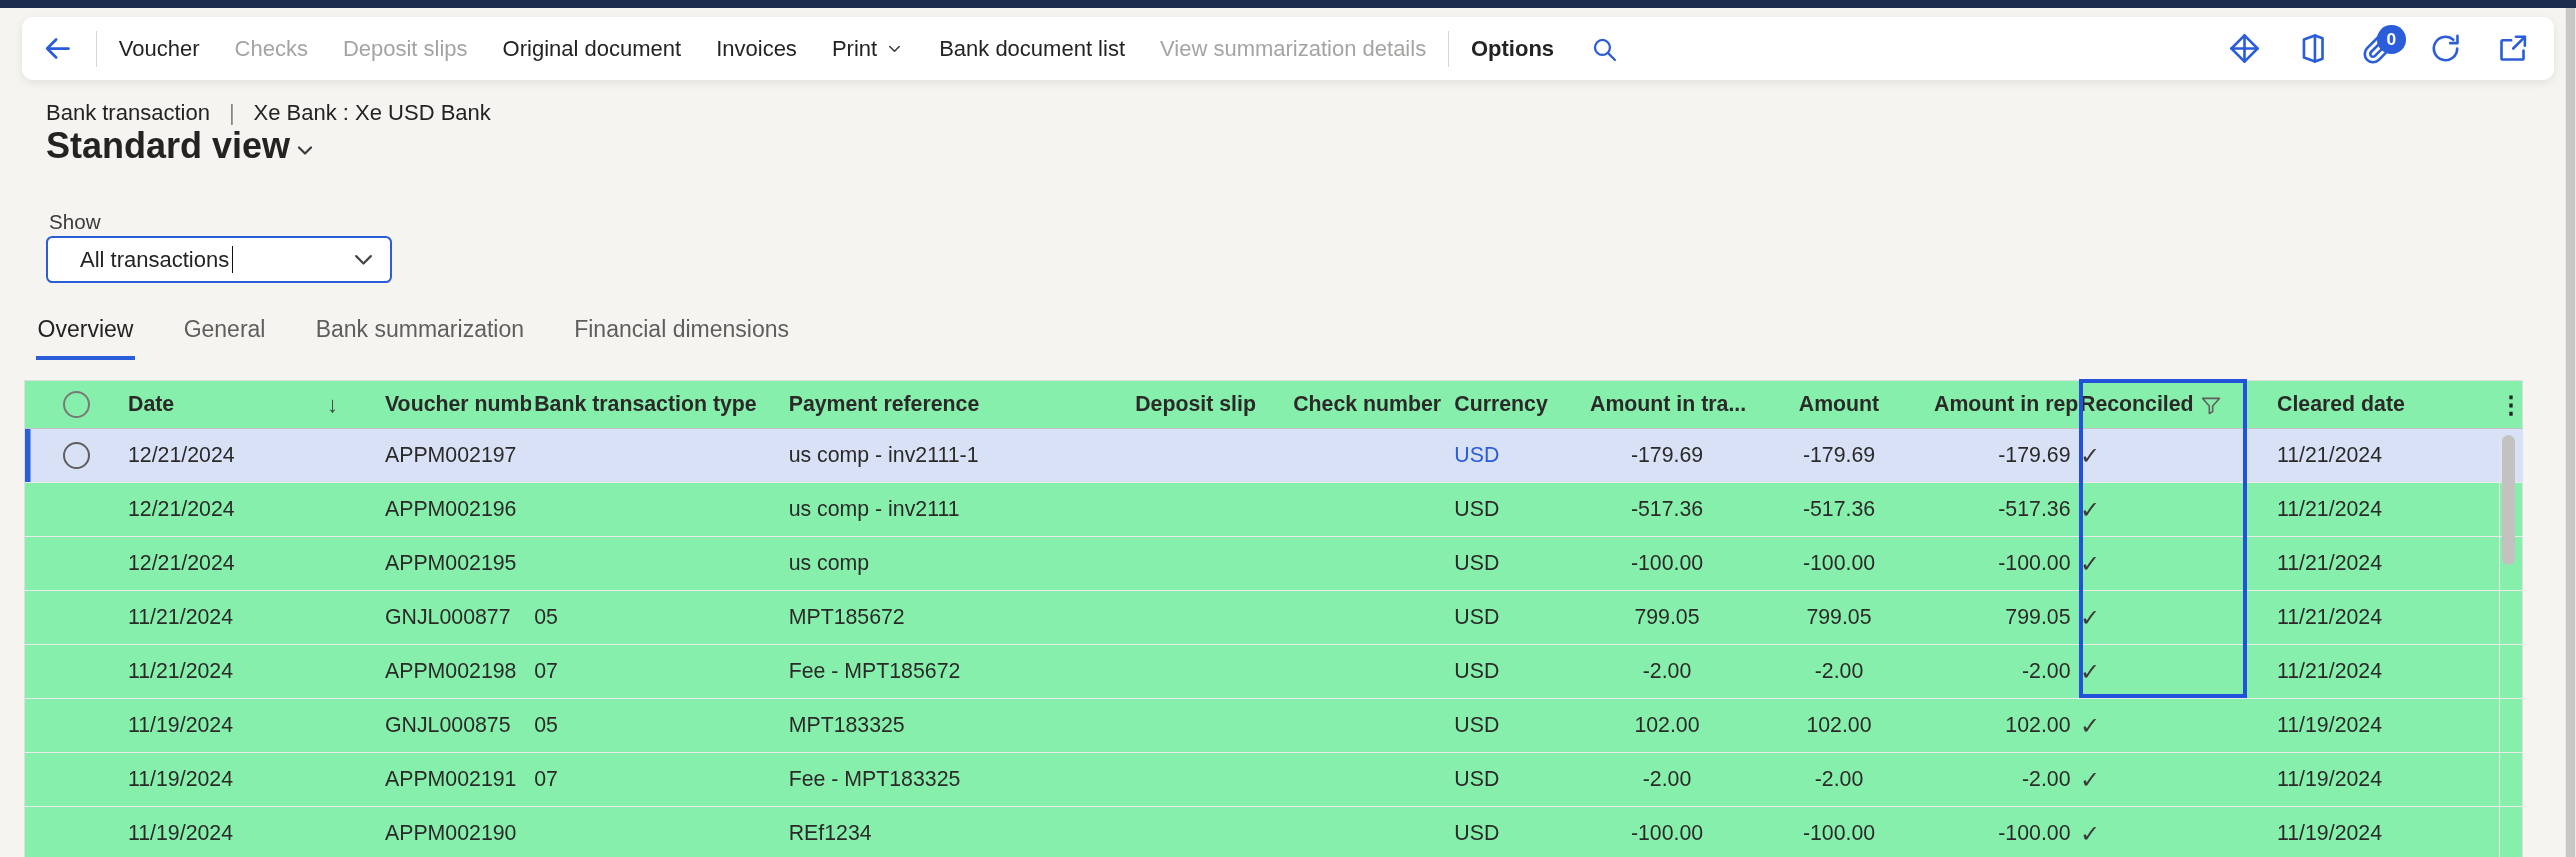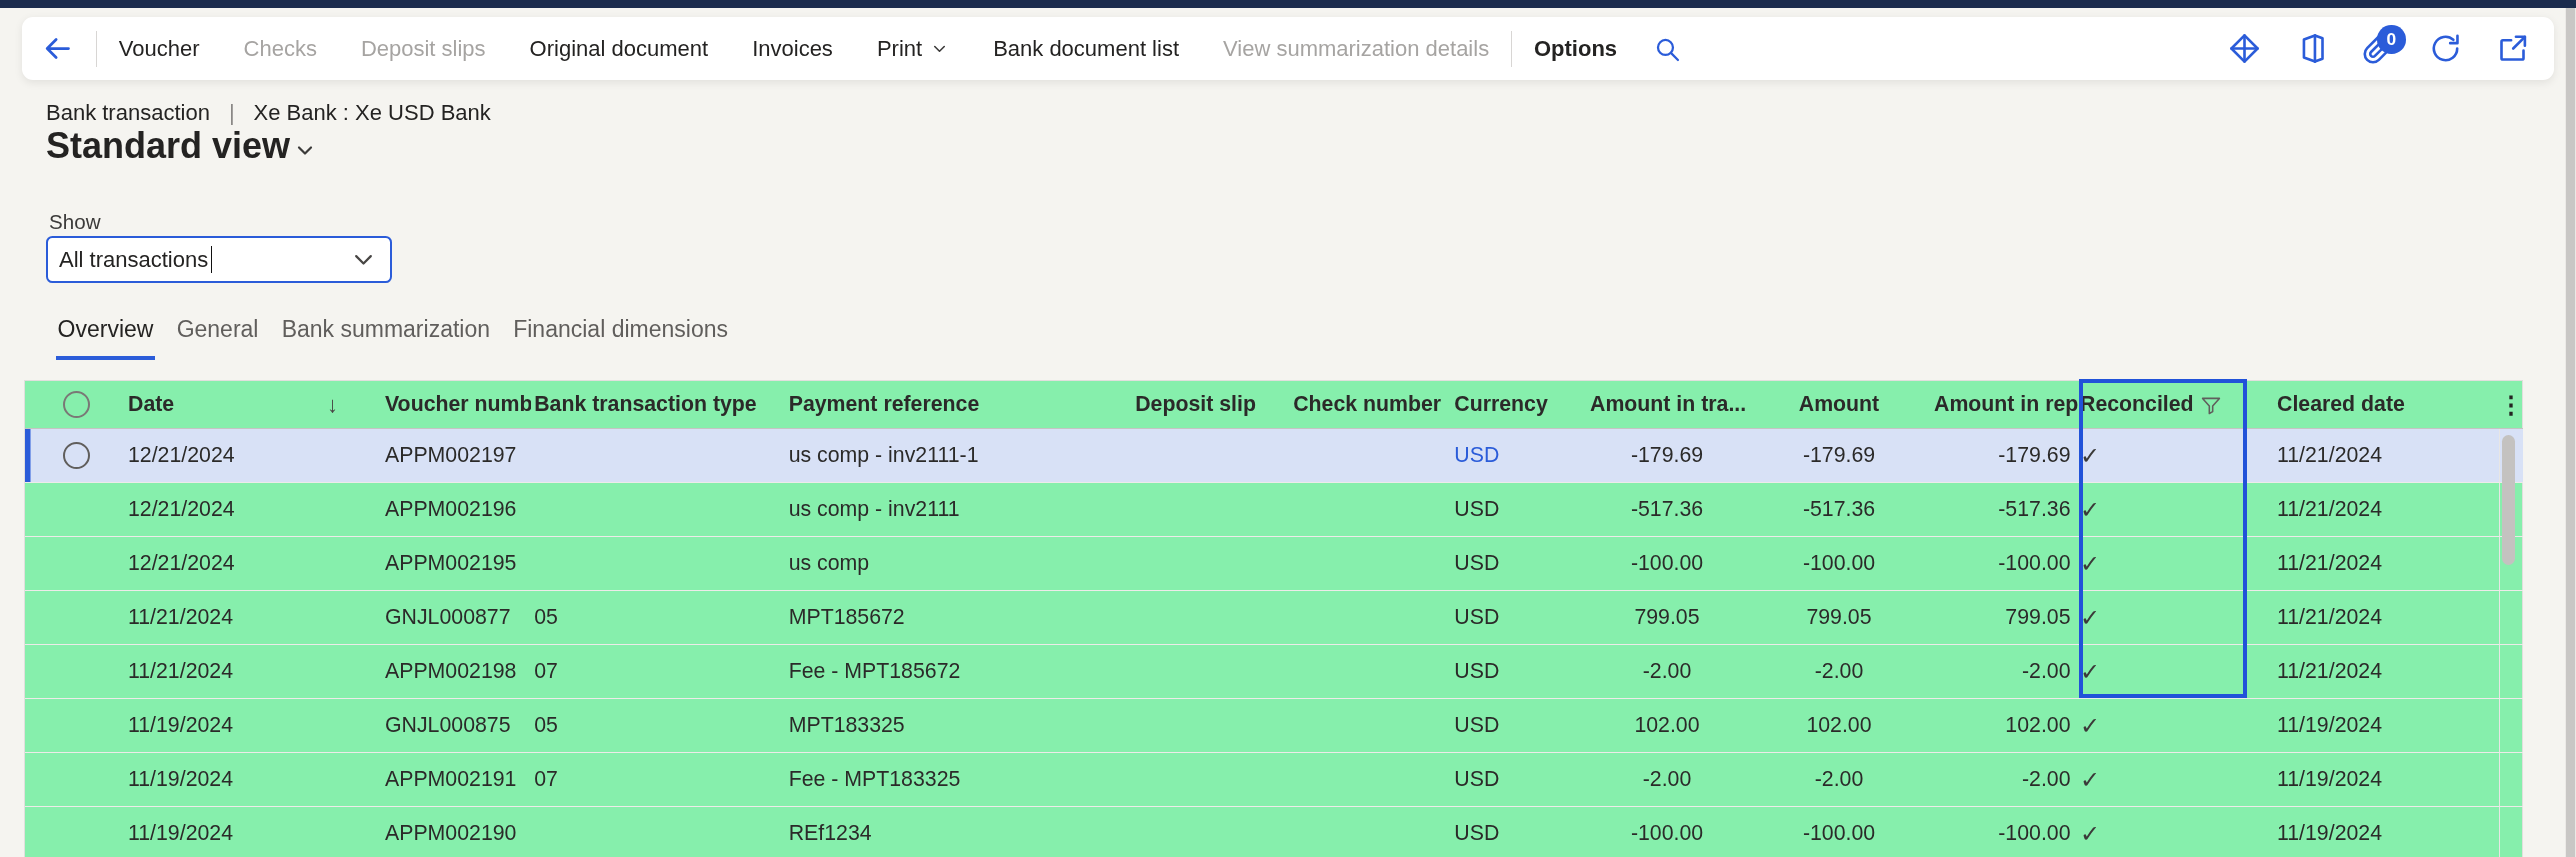--- a/index.html
+++ b/index.html
@@ -10,45 +10,45 @@
   
   .topbar{position:absolute;left:0;top:0;width:2576px;height:8px;background:#1b2b4d}
   
   .toolbar{
     position:absolute;left:22px;top:17.4px;width:2532px;height:63px;background:#fff;
     border-radius:11px;box-shadow:0 2.4px 8px rgba(0,0,0,.08);
     display:flex;align-items:center;padding:0 24px 0 19px;box-sizing:border-box;
   }
   .tb-btn{background:none;border:none;cursor:pointer;padding:0;display:flex;align-items:center}
   .tb-divider{width:0.8px;height:36px;background:#d8d6d4;margin:0 22px;flex:0 0 auto}
-  .tb-items{display:flex;align-items:flex-start;gap:44px}
+  .tb-items{display:flex;align-items:flex-start;gap:35px}
   .tb-item{background:none;border:none;font-family:inherit;font-size:22px;color:#242322;cursor:pointer;
     display:flex;align-items:center;gap:8px;white-space:nowrap;padding:0}
   .tb-item.disabled{color:#a6a4a2;cursor:default}
   .tb-item.options{font-weight:700;margin-right:36px}
   .chev{stroke:#3b3a39;fill:none;stroke-width:2;stroke-linecap:round;stroke-linejoin:round}
   .blue-ic{stroke:#2b5cd9;fill:none;stroke-width:1.9;stroke-linecap:round;stroke-linejoin:round}
   .tb-right{margin-left:auto;display:flex;align-items:center;gap:32px}
   .icon-btn{position:relative;background:none;border:none;cursor:pointer;padding:0;display:flex;align-items:center;justify-content:center;width:35px;height:35px}
   .badge{position:absolute;top:-6.3px;right:-9.5px;min-width:28.5px;height:28.5px;border-radius:14.2px;
     background:#2b5cd9;color:#fff;font-size:17.4px;font-weight:700;display:flex;align-items:center;justify-content:center}
   
   .breadcrumb{position:absolute;left:46px;top:100px;font-size:22px;display:flex;gap:19px;align-items:center;color:#242322}
   .breadcrumb .sep{color:#8a8886}
   .page-title{position:absolute;left:46px;top:125px;font-size:36px;font-weight:600;color:#242322;
     display:flex;align-items:flex-end;gap:3px}
   
   .show-label{position:absolute;left:49px;top:210px;font-size:20.6px;color:#3b3a39}
   .combobox{position:absolute;left:46px;top:236px;width:346px;height:47px;background:#fff;
     border:2px solid #2b5cd9;border-radius:6.3px;display:flex;align-items:center;box-sizing:border-box;cursor:pointer}
-  .combobox .value{font-size:22px;color:#242322;margin-left:11px}
+  .combobox .value{font-size:22px;color:#242322;margin-left:32px}
   .caret{width:1.6px;height:27px;background:#111;margin-left:2.4px}
   .combobox .cb-chev{margin-left:auto;margin-right:12.7px}
   
-  .tabs{position:absolute;left:56px;top:316px;display:flex;gap:20px}
+  .tabs{position:absolute;left:36px;top:316px;display:flex;gap:47px}
   .tab{background:none;border:none;font-family:inherit;font-size:23px;color:#605e5c;cursor:pointer;
     padding:0 1.6px 12.7px 1.6px;border-bottom:4px solid transparent}
   .tab.active{color:#242322;border-bottom-color:#2b5cd9}
   
   .grid{position:absolute;left:24px;top:380px;width:2499px;height:478px;background:#86efac;
     border:0.8px solid #e1dfdd;border-bottom:none;box-sizing:border-box}
   table{border-collapse:collapse;table-layout:fixed;width:2497px;font-size:21.3px;color:#2b2a29}
   thead th{height:47px;font-weight:600;text-align:left;border-bottom:0.8px solid #c6c4c2;padding:0;white-space:nowrap;overflow:hidden}
   tbody td{height:53px;border-bottom:0.8px solid #edebe9;padding:0;white-space:nowrap;overflow:hidden}
   .c-sel{text-align:center}

